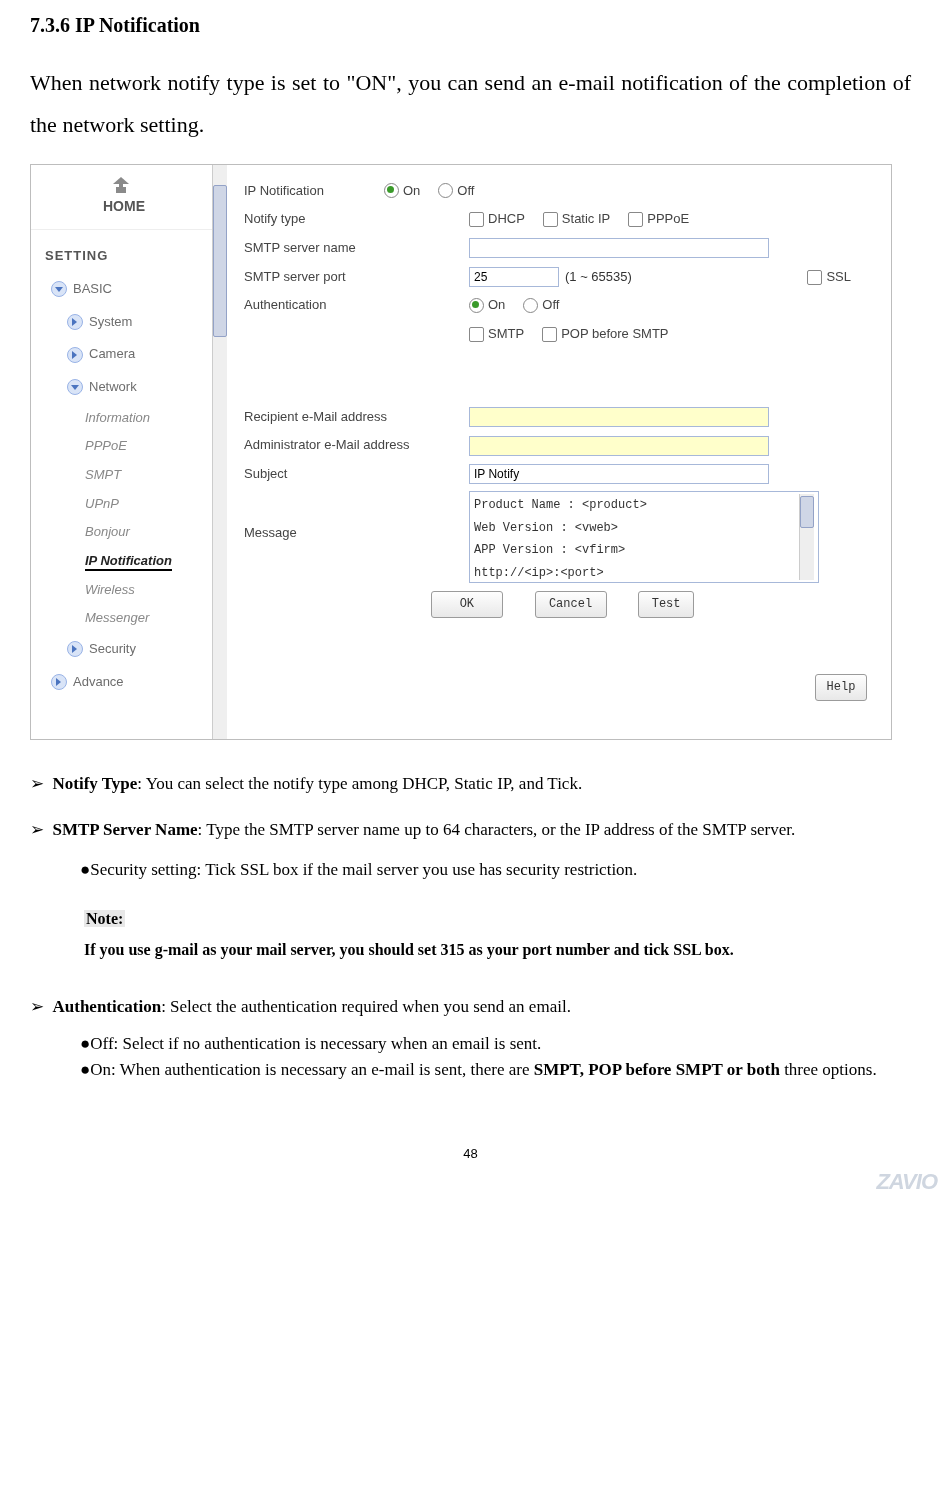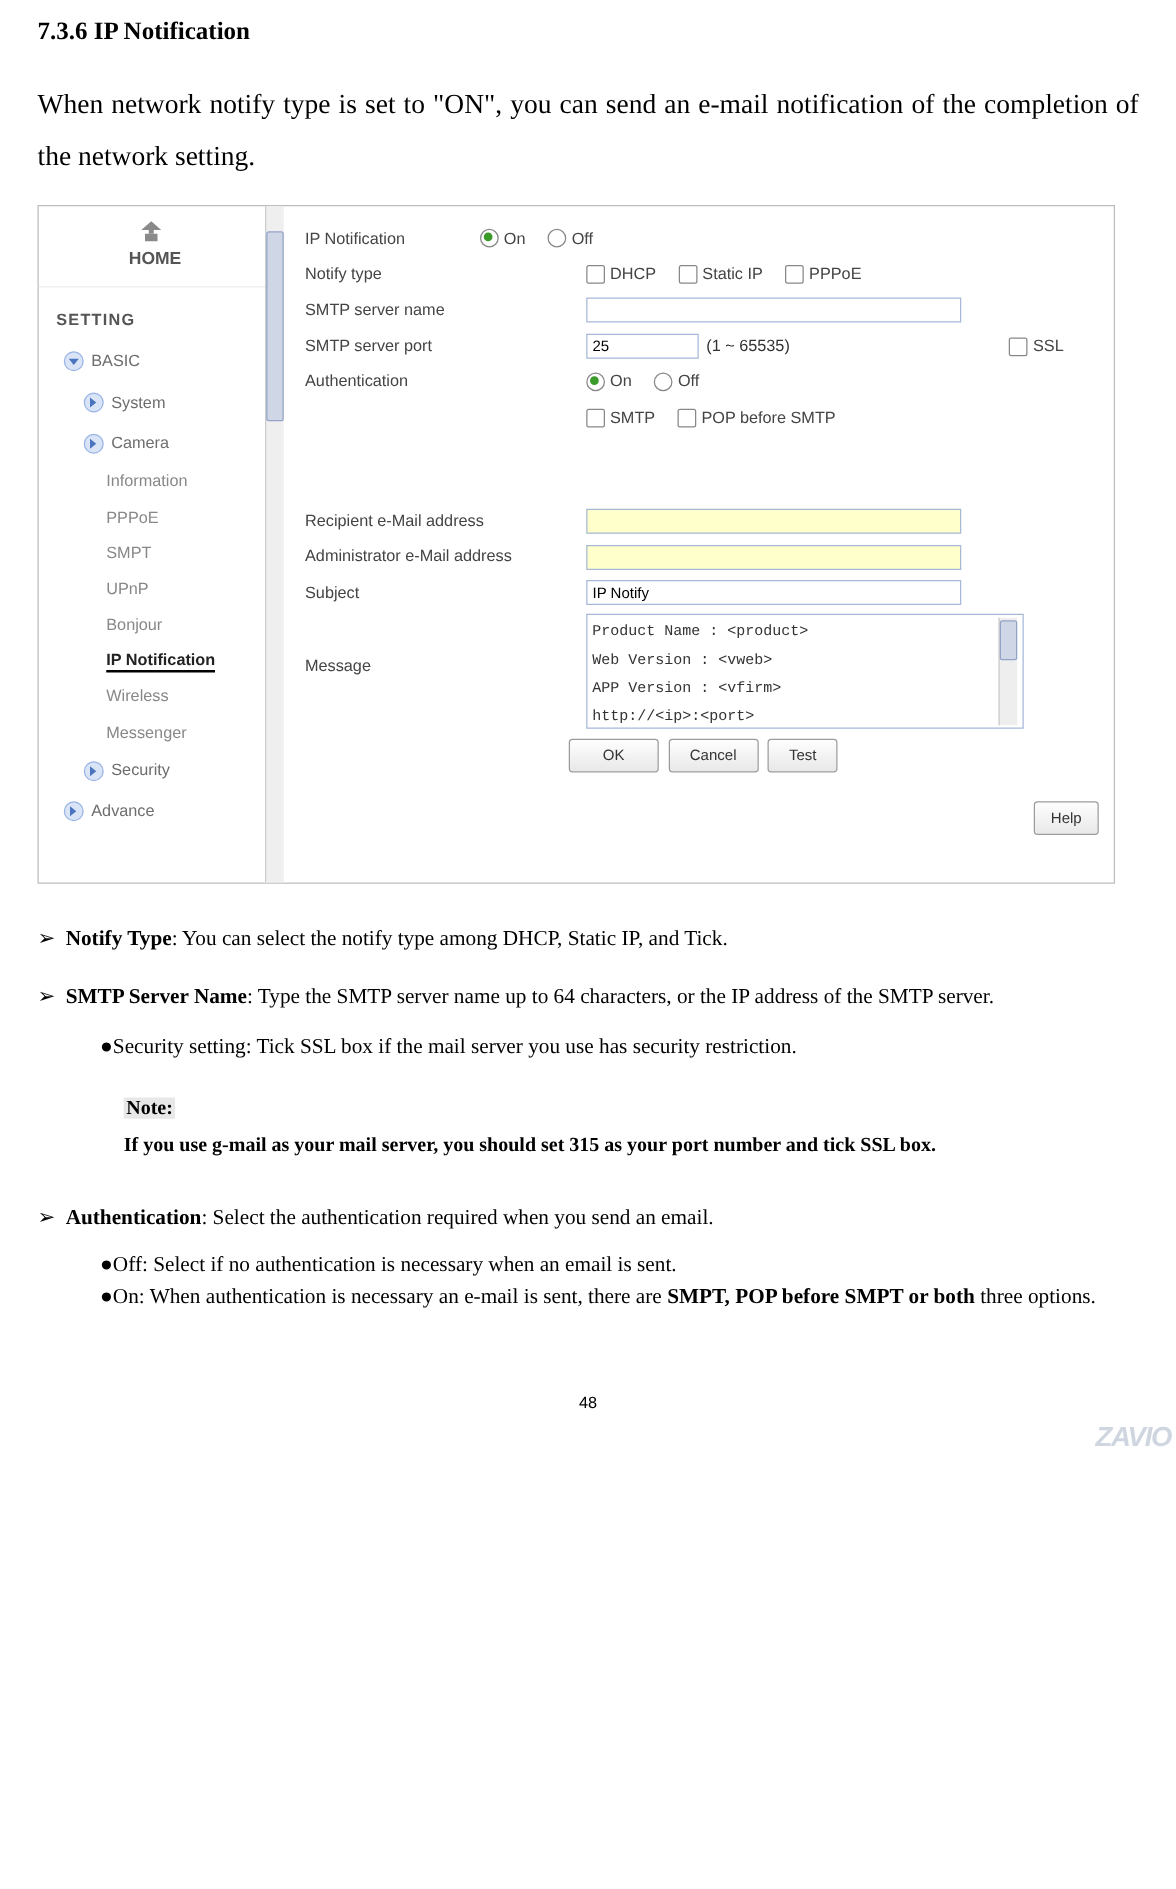--- a/index.html
+++ b/index.html
@@ -84,21 +84,21 @@
     padding:14px 10px 4px 14px;font-weight:bold;color:#555;letter-spacing:1px;font-size:13px;
   }
   .nav-item{
     display:flex;align-items:center;padding:4px 0 4px 20px;color:#6d6d6d;
   }
   .nav-arrow{
     width:14px;height:14px;border-radius:8px;background:#d9e4f7;border:1px solid #99b3e6;margin-right:6px;position:relative;flex-shrink:0;
   }
   .nav-arrow::after{content:"";position:absolute;left:4px;top:3px;border-left:5px solid #4b74bf;border-top:4px solid transparent;border-bottom:4px solid transparent;}
   .nav-arrow.down::after{left:3px;top:5px;border-top:5px solid #4b74bf;border-left:4px solid transparent;border-right:4px solid transparent;border-bottom:none;}
-  .sub-item{padding:2px 0 2px 54px;color:#888;}
+  .sub-item{padding:2px 0 2px 54px;color:#888;font-style:italic;}
   .sub-item.active{font-weight:bold;color:#222;}
   .sub-item.active span{border-bottom:2px solid #000;padding-bottom:1px;}
   .content{
     flex:1;padding:14px 10px 8px 30px;position:relative;
   }
   .row{display:flex;align-items:center;margin-bottom:4px;min-height:24px;}
   .row .lab{width:225px;color:#444;}
   .ip-title{color:#444;width:140px;}
   .radio, .chk{width:13px;height:13px;border:1px solid #888;margin-right:4px;display:inline-block;vertical-align:middle;background:#fff;}
   .radio{border-radius:50%;position:relative;}
@@ -116,29 +116,29 @@
     width:340px;height:86px;border:1px solid #a7b8d9;font-family:"Courier New",monospace;font-size:12px;padding:2px 4px;white-space:pre;overflow:auto;position:relative;display:flex;
   }
   .ta-scroll{width:14px;background:#eee;border-left:1px solid #ccc;display:flex;flex-direction:column;align-items:center;justify-content:flex-start;}
   .ta-thumb{width:12px;height:30px;background:#cfd6e6;border:1px solid #93a2c7;border-radius:2px;margin-top:2px;}
   .helpbtn{
     position:absolute;right:10px;bottom:38px;
   }
   .winbtn{
     display:inline-block;min-width:54px;text-align:center;font-size:12px;
     background:linear-gradient(#fefefe,#e8e8e8);border:1px solid #9b9b9b;border-radius:3px;
-    padding:1px 8px;margin:0 2px;font-family:Liberation Sans, sans-serif;
+    padding:1px 8px;margin:0 14px;font-family:Liberation Mono, monospace;
   }
   .btn-row{text-align:center;margin-top:8px;}
   .content-sep{height:18px;}
   
   .bullet{font-size:17px;margin:14px 0 8px 0;}
   .bullet .arrow{font-family:Arial;margin-right:4px;}
   .sub-bullet{font-size:17px;margin:8px 0 8px 50px;}
-  .note-box{margin:18px 0 8px 69px;font-size:16px;}
+  .note-box{margin:18px 0 8px 54px;font-size:16px;}
   .note-label{background:#e8e8e8;font-weight:bold;padding:0 2px;}
   .note-body{font-weight:bold;}
   .page-num{text-align:center;font-size:13px;margin-top:60px;font-family:Arial;}
   .brand{position:absolute;right:4px;bottom:4px;font-family:Arial;font-weight:bold;font-style:italic;color:#cfd6e0;font-size:22px;letter-spacing:-1px;}
 </style>
 </head>
 <body>
 
 <div class="page" style="position:relative;">
 
@@ -159,20 +159,24 @@
         <span class="nav-arrow down"></span>
         <span>BASIC</span>
       </div>
       <div class="nav-item" style="padding-left:36px;">
         <span class="nav-arrow"></span>
         <span>System</span>
       </div>
       <div class="nav-item" style="padding-left:36px;">
         <span class="nav-arrow"></span>
         <span>Camera</span>
+      </div>
+      <div class="nav-item" style="padding-left:36px;">
+        <span class="nav-arrow down"></span>
+        <span>Network</span>
       </div>
       <div class="sub-item"><span>Information</span></div>
       <div class="sub-item"><span>PPPoE</span></div>
       <div class="sub-item"><span>SMPT</span></div>
       <div class="sub-item"><span>UPnP</span></div>
       <div class="sub-item"><span>Bonjour</span></div>
       <div class="sub-item active"><span>IP Notification</span></div>
       <div class="sub-item"><span>Wireless</span></div>
       <div class="sub-item"><span>Messenger</span></div>
 

